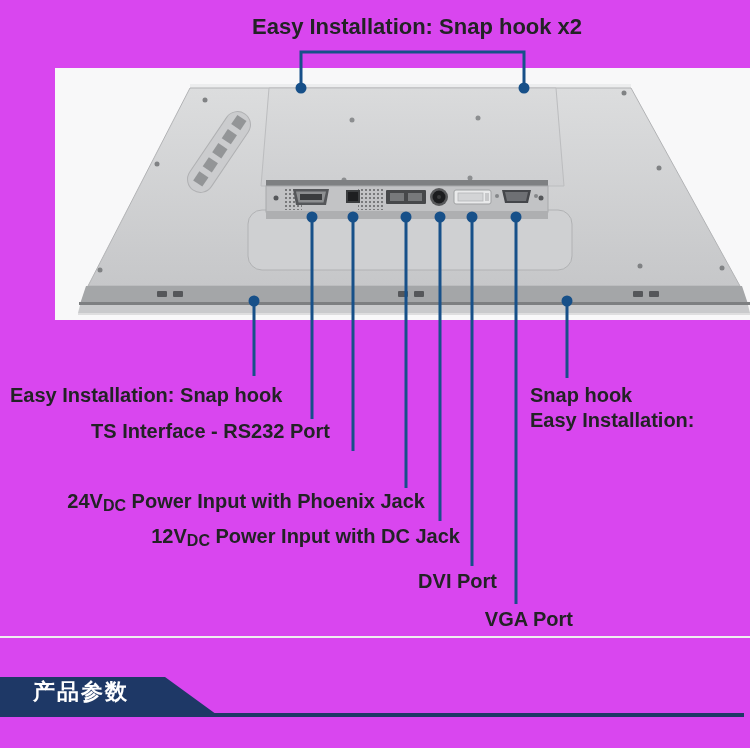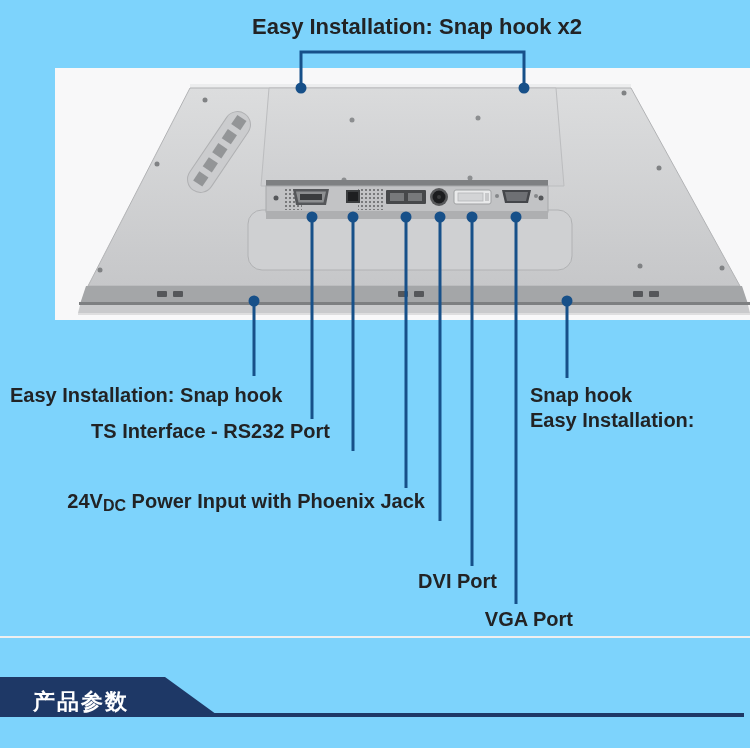--- a/index.html
+++ b/index.html
@@ -4,33 +4,33 @@
 <style>
   :root{
     --callout_blue:#175089;
     --banner_navy:#1e3866;
     --text_dark:#222325;
     --banner_text:#ffffff;
   }
   html,body{margin:0;padding:0;}
   body{width:750px;height:748px;background:#ffffff;overflow:hidden;
        font-family:"Liberation Sans","DejaVu Sans",sans-serif;}
-  .stage{position:relative;width:750px;height:748px;background:#7dd3fc;}
+  .stage{position:relative;width:750px;height:748px;background:#d946ef;}
   .heading{position:absolute;left:252px;top:14px;font-size:22px;font-weight:bold;
            color:var(--text_dark);white-space:nowrap;letter-spacing:0px;}
   .diagram-svg{position:absolute;left:0;top:0;}
   .lbl{position:absolute;font-size:20px;font-weight:bold;color:var(--text_dark);
        white-space:nowrap;line-height:24px;}
   .lbl .sb{font-size:16px;font-weight:bold;vertical-align:-3px;letter-spacing:0;}
   .lbl2{line-height:25px;}
   .divider{position:absolute;left:0;top:636px;width:750px;height:2px;background:#efefef;}
   .banner-rule{position:absolute;left:0;top:713px;width:744px;height:4px;background:var(--banner_navy);}
   .banner{position:absolute;left:0;top:677px;width:220px;height:40px;background:var(--banner_navy);
           clip-path:polygon(0 0,75% 0,100% 100%,0 100%);
-          display:flex;align-items:flex-end;padding-left:33px;box-sizing:border-box;}
+          display:flex;align-items:flex-start;padding-left:33px;box-sizing:border-box;}
   .banner-text{color:var(--banner_text);font-size:22px;font-weight:bold;letter-spacing:2px;}
   .ln{stroke:var(--callout_blue);stroke-width:3;fill:none;}
   .dt{fill:var(--callout_blue);}
 </style>
 </head>
 <body>
 
 <div class="stage">
 
   <div class="heading">Easy Installation: Snap hook x2</div>
@@ -194,20 +194,21 @@
   <div class="lbl lbl2" style="left:530px;top:383px">
     <div>Snap hook</div>
     <div>Easy Installation:</div>
   </div>
 
   <div class="lbl" style="right:420px;top:419px">TS Interface - RS232 Port</div>
 
 
   <div class="lbl" style="right:325px;top:489px"><span>24V</span><sub class="sb">DC</sub><span> Power Input with Phoenix Jack</span></div>
 
+  <div class="lbl" style="right:290px;top:524px"><span>12V</span><sub class="sb">DC</sub><span> Power Input with DC Jack</span></div>
 
   <div class="lbl" style="right:253px;top:569px">DVI Port</div>
 
   <div class="lbl" style="right:177px;top:607px">VGA Port</div>
 
   <div class="divider"></div>
 
   <div class="banner-rule"></div>
   <div class="banner">
     <span class="banner-text">产品参数</span>

